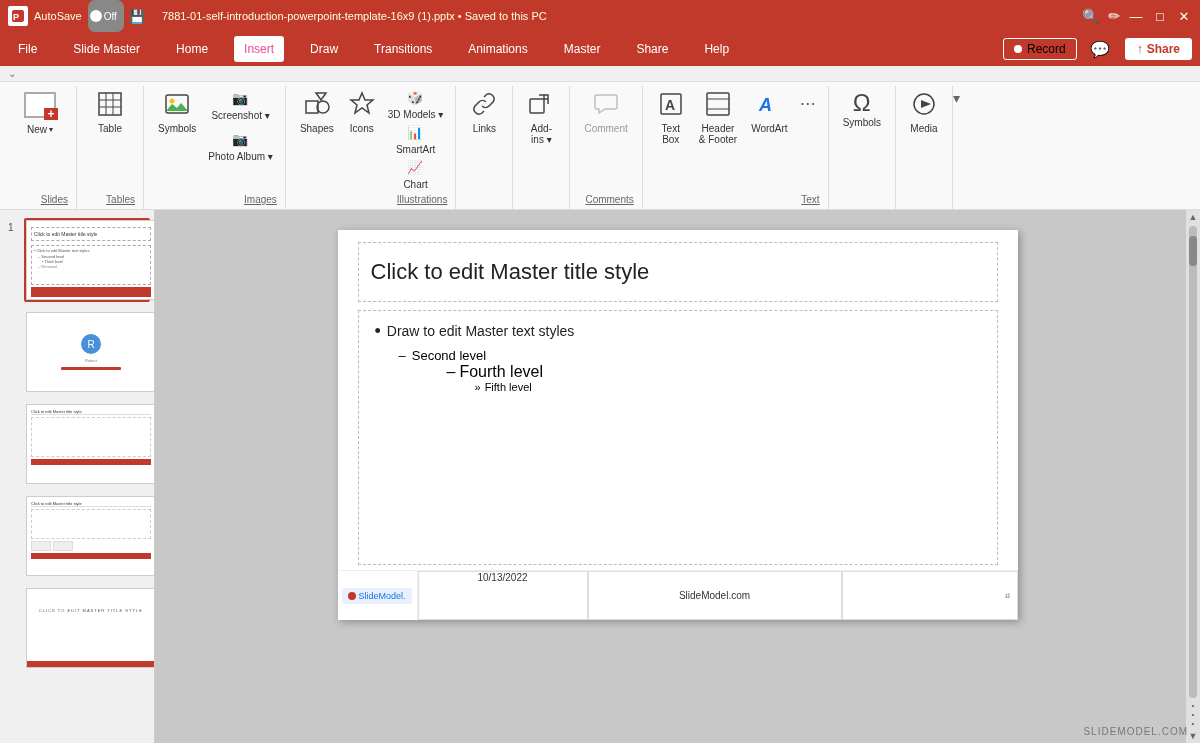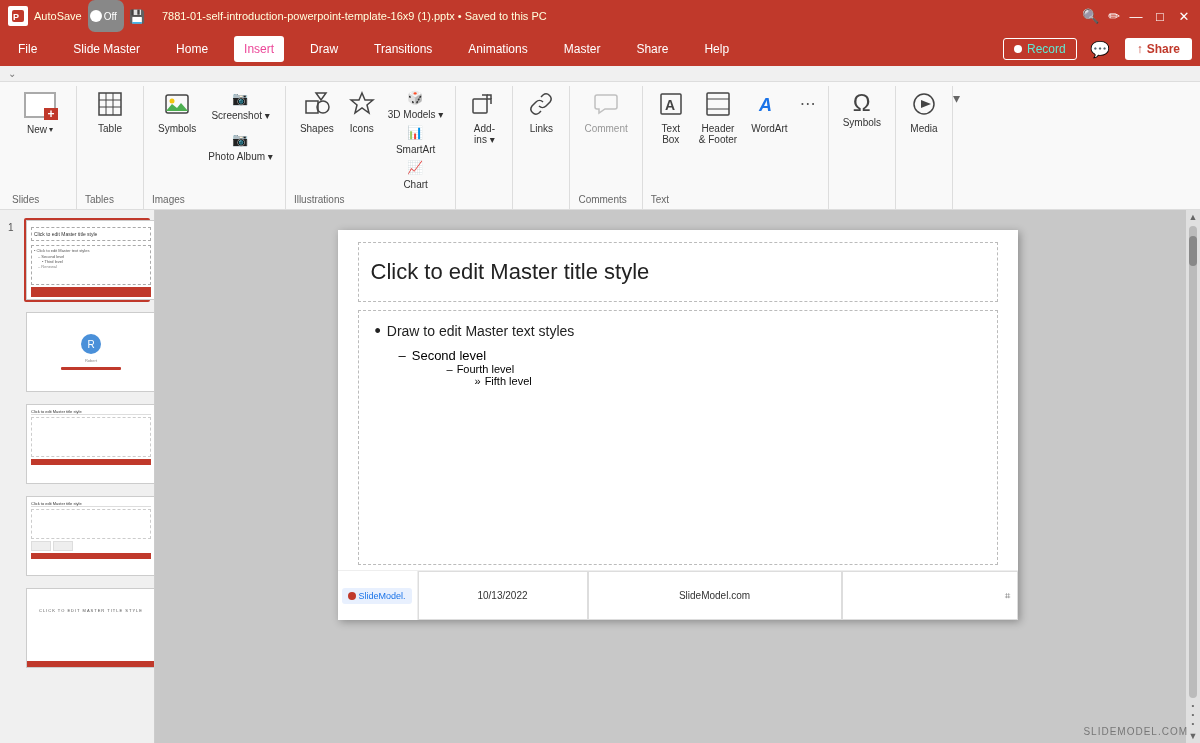--- a/index.html
+++ b/index.html
@@ -39,21 +39,21 @@
       padding: 6px 10px;
       color: white;
       font-size: 12px;
       cursor: pointer;
       border-radius: 3px;
     }
     .menu-item.active { background: white; color: #ec4899; }
     .menu-right { display: flex; align-items: center; gap: 8px; }
     .record-btn {
       display: flex; align-items: center; gap: 5px;
-      border: 1px solid white; color: #5eead4; padding: 3px 10px;
+      border: 1px solid white; color: #000000; padding: 3px 10px;
       border-radius: 3px; cursor: pointer; font-size: 12px;
     }
     .record-dot { width: 8px; height: 8px; background: white; border-radius: 50%; }
     .share-btn {
       background: white; color: #c0392b; padding: 4px 12px;
       border-radius: 3px; cursor: pointer; font-size: 12px; font-weight: 600;
       display: flex; align-items: center; gap: 4px;
     }
     .comment-btn { color: white; font-size: 16px; cursor: pointer; padding: 2px 6px; }
 
@@ -72,21 +72,21 @@
       flex-direction: column;
       align-items: center;
       border-right: 1px solid #ddd;
       padding: 2px 8px 4px 8px;
       min-width: fit-content;
     }
     .ribbon-group:last-child { border-right: none; }
     .ribbon-group-items { display: flex; align-items: flex-start; gap: 2px; flex: 1; }
     .ribbon-group-label {
       font-size: 10px; color: #666; margin-top: auto;
-      padding-top: 2px; text-align: left; width: 100%;
+      padding-top: 2px; text-align: right; width: 100%; text-decoration: underline;
     }
     .ribbon-btn {
       display: flex; flex-direction: column; align-items: center;
       padding: 3px 6px; cursor: pointer; border-radius: 3px;
       min-width: 40px; gap: 2px;
     }
     .ribbon-btn-icon { font-size: 22px; line-height: 1; color: #444; }
     .ribbon-btn-label { font-size: 10px; color: #333; text-align: center; line-height: 1.1; }
     .ribbon-btn-large { min-width: 50px; }
     .ribbon-btn-small {
@@ -184,21 +184,21 @@
       bottom: 55px;
       border: 1px dashed #bbb;
       padding: 12px 16px;
     }
     .body-item { font-size: 14px; color: #222; display: flex; align-items: flex-start; gap: 6px; margin-bottom: 6px; }
     .body-bullet { font-size: 18px; margin-top: -2px; }
     .level2 { margin-left: 24px; font-size: 13px; }
     .level2::before { content: '–'; margin-right: 6px; }
     .level3 { margin-left: 48px; font-size: 12px; display: flex; gap: 6px; }
     .level3::before { content: '•'; }
-    .level4 { margin-left: 72px; font-size: 11px; }
+    .level4 { margin-left: 72px; font-size: 16px; }
     .level4::before { content: '–'; margin-right: 4px; }
     .level5 { margin-left: 100px; font-size: 11px; }
     .level5::before { content: '»'; margin-right: 4px; }
 
     .slide-footer {
       position: absolute;
       bottom: 0; left: 0; right: 0;
       height: 50px;
       display: flex;
       border-top: 1px solid #eee;
@@ -215,21 +215,21 @@
       border-radius: 3px;
       padding: 3px 6px;
       font-size: 9px;
       color: #1a73e8;
       display: flex; align-items: center; gap: 2px;
     }
     .footer-logo-dot { width: 8px; height: 8px; background: #c0392b; border-radius: 50%; }
     .footer-date {
       flex: 1;
       border: 1px solid #ddd;
-      display: flex; align-items: center; justify-content: center;
+      display: flex; justify-content: center;
       font-size: 10px; color: #333;
     }
     .footer-url {
       flex: 1.5;
       border: 1px solid #ddd;
       display: flex; align-items: center; justify-content: center;
       font-size: 10px; color: #333;
     }
     .footer-num {
       flex: 1;
@@ -411,41 +411,41 @@
       </div>
     </div>
     <div class="ribbon-group-label">Illustrations</div>
   </div>
 
   <div class="ribbon-group">
     <div class="ribbon-group-items">
       <div class="ribbon-btn">
         <div class="ribbon-btn-icon">
           <svg width="26" height="26" viewBox="0 0 26 26">
+            <path d="M11 15 a5 5 0 0 0 7 0l4-4a5 5 0 0 0-7-7l-2 2" fill="none" stroke="#444" stroke-width="1.5"></path>
+            <path d="M15 11 a5 5 0 0 0-7 0l-4 4a5 5 0 0 0 7 7l2-2" fill="none" stroke="#444" stroke-width="1.5"></path>
+          </svg>
+        </div>
+        <div class="ribbon-btn-label">Links</div>
+      </div>
+    </div>
+    <div class="ribbon-group-label"></div>
+  </div>
+
+  <div class="ribbon-group">
+    <div class="ribbon-group-items">
+      <div class="ribbon-btn">
+        <div class="ribbon-btn-icon">
+          <svg width="26" height="26" viewBox="0 0 26 26">
             <rect x="2" y="8" width="14" height="14" rx="1" fill="none" stroke="#444" stroke-width="1.5"></rect>
             <path d="M16 4 h4 v4" fill="none" stroke="#444" stroke-width="1.5"></path>
             <path d="M11 4 h5 v4 h4 v5" fill="none" stroke="#444" stroke-width="1.5"></path>
           </svg>
         </div>
         <div class="ribbon-btn-label">Add-<br>ins ▾</div>
-      </div>
-    </div>
-    <div class="ribbon-group-label"></div>
-  </div>
-
-  <div class="ribbon-group">
-    <div class="ribbon-group-items">
-      <div class="ribbon-btn">
-        <div class="ribbon-btn-icon">
-          <svg width="26" height="26" viewBox="0 0 26 26">
-            <path d="M11 15 a5 5 0 0 0 7 0l4-4a5 5 0 0 0-7-7l-2 2" fill="none" stroke="#444" stroke-width="1.5"></path>
-            <path d="M15 11 a5 5 0 0 0-7 0l-4 4a5 5 0 0 0 7 7l2-2" fill="none" stroke="#444" stroke-width="1.5"></path>
-          </svg>
-        </div>
-        <div class="ribbon-btn-label">Links</div>
       </div>
     </div>
     <div class="ribbon-group-label"></div>
   </div>
 
   <div class="ribbon-group">
     <div class="ribbon-group-items">
       <div class="ribbon-btn" style="opacity:0.5;">
         <div class="ribbon-btn-icon">
           <svg width="26" height="26" viewBox="0 0 26 26">

